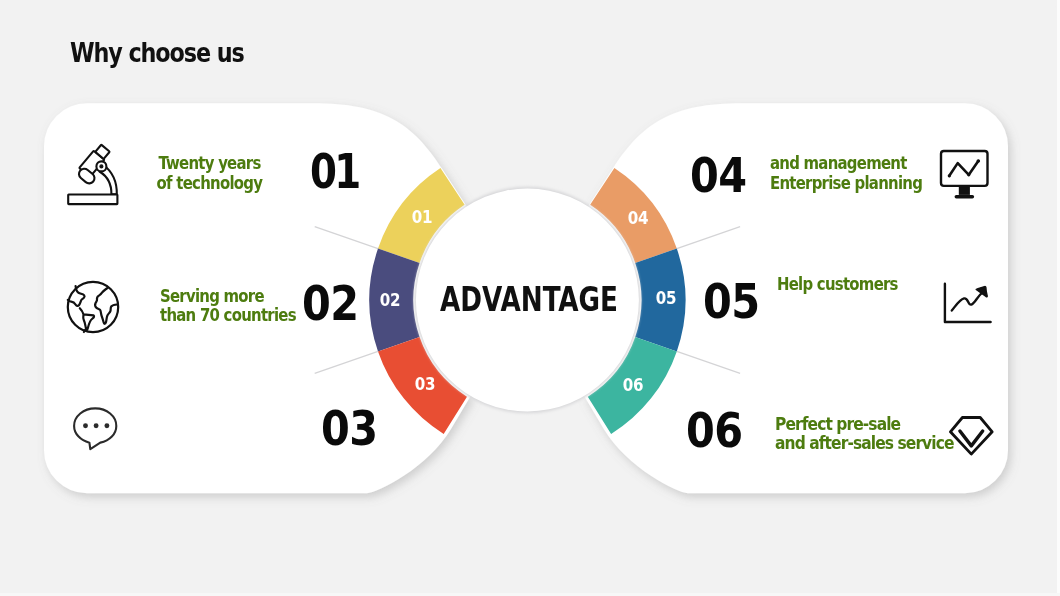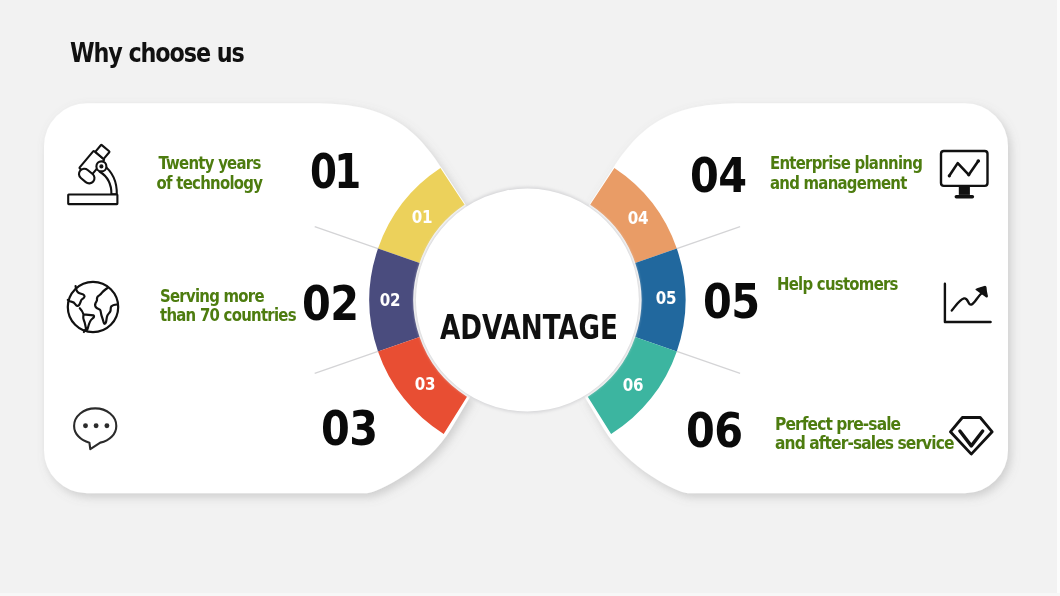--- a/index.html
+++ b/index.html
@@ -26,21 +26,21 @@
   .desc .ln{white-space:nowrap;display:block;height:19.6px;line-height:19.6px;}
   .desc .sq,.desc .sqc{transform:scaleX(0.92);letter-spacing:-0.8px;}
   #description-06 .sq{transform:scaleX(0.955);letter-spacing:-0.95px;}
 
   .badge{position:absolute;font-size:17.8px;font-weight:bold;color:#fff;line-height:17.8px;}
   .badge .sqc{transform:scaleX(0.945);letter-spacing:-0.3px;}
 
   .ico{position:absolute;}
 
   #center-label{position:absolute;left:529.4px;top:300.4px;transform:translate(-50%,-50%);
-      font-size:33.2px;font-weight:bold;color:#101010;line-height:32.2px;margin-top:28px;}
+      font-size:33.2px;font-weight:bold;color:#101010;line-height:32.2px;}
   #center-label .sqc{transform:scaleX(0.878);letter-spacing:0px;}
 </style>
 </head>
 <body>
 
 <div id="slide">
 
   <svg class="vec" viewBox="0 0 1060 596">
     <defs>
       <filter id="cardshadow" x="-12%" y="-12%" width="130%" height="130%">
@@ -149,22 +149,22 @@
 
   <div class="desc" style="left:149.5px;top:153.1px;width:120px;text-align:center">
     <span class="ln"><span class="sqc">Twenty years</span></span>
     <span class="ln"><span class="sqc">of technology</span></span>
   </div>
   <div class="desc" style="left:160px;top:285.7px">
     <span class="ln"><span class="sq">Serving more</span></span>
     <span class="ln"><span class="sq">than 70 countries</span></span>
   </div>
   <div class="desc" style="left:770.1px;top:153.0px">
+    <span class="ln"><span class="sq">and management</span></span>
     <span class="ln"><span class="sq">Enterprise planning</span></span>
-    <span class="ln"><span class="sq">and management</span></span>
   </div>
   <div class="desc" style="left:776.9px;top:273.5px">
     <span class="ln"><span class="sq">Help customers</span></span>
   </div>
   <div class="desc" id="description-06" style="left:775.4px;top:413.8px">
     <span class="ln"><span class="sq">Perfect pre-sale</span></span>
     <span class="ln"><span class="sq">and after-sales service</span></span>
   </div>
 
   <div class="badge" style="left:421.5px;top:217.28px;transform:translate(-50%,-50%)"><span class="sqc">01</span></div>

